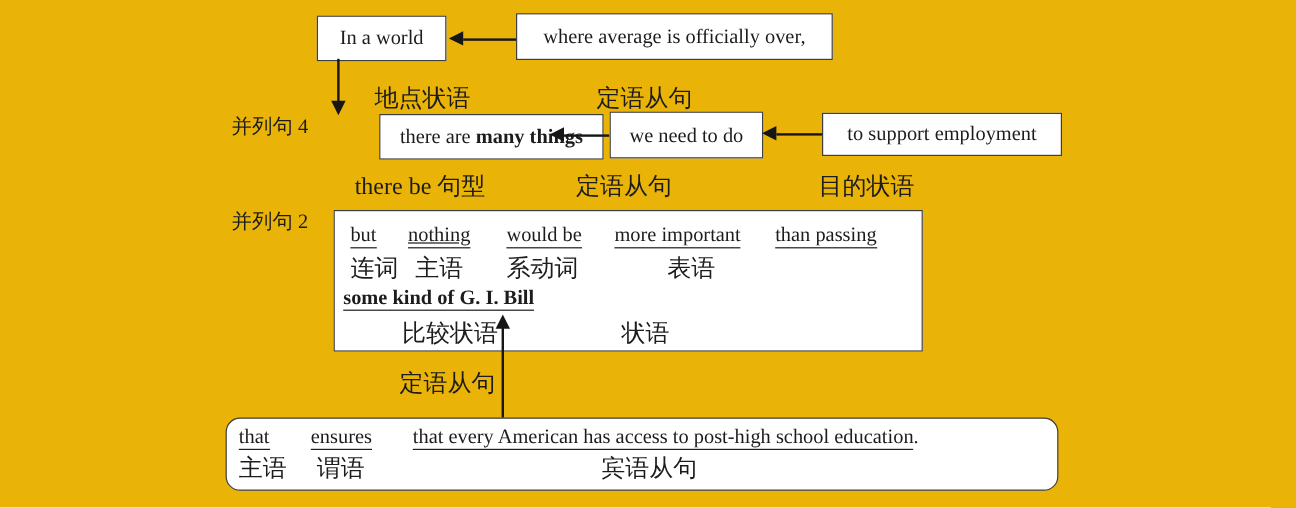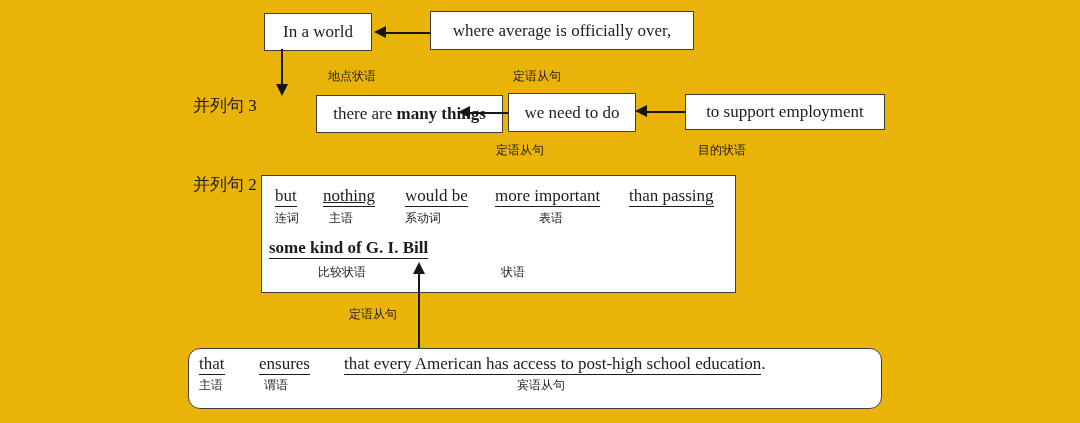--- a/index.html
+++ b/index.html
@@ -6,21 +6,21 @@
   .canvas {
     position:relative; width:1080px; height:423px; background:#eab308;
     font-family:"Liberation Serif", serif; color:#1c1c1c; overflow:hidden;
   }
   .box {
     position:absolute; border:1.5px solid #3f3f3f; background:#ffffff;
     display:flex; align-items:center; justify-content:center;
     font-size:17px; white-space:nowrap;
   }
   .cn {
-    position:absolute; font-size:12px; text-align:center; white-space:nowrap;
+    position:absolute; font-size:20px; text-align:center; white-space:nowrap;
   }
   .side {
     position:absolute; font-size:17px; white-space:nowrap;
   }
   .w { position:absolute; font-size:17px; white-space:nowrap; }
   .u { border-bottom:1.5px solid #1c1c1c; padding-bottom:1px; }
   .b { font-weight:bold; }
   .hline { position:absolute; height:2px; background:#161616; }
   .vline { position:absolute; width:2px; background:#161616; }
   .tri { position:absolute; width:0; height:0; }
@@ -47,21 +47,21 @@
   </div>
 
   <div>
     <div class="vline" style="left:281px; top:49px; height:38px;"></div>
     <div class="tri tri-down" style="left:276px; top:84px;"></div>
   </div>
 
   <div class="cn" style="left:310px; top:68px; width:84px;">地点状语</div>
   <div class="cn" style="left:495px; top:68px; width:84px;">定语从句</div>
 
-  <div class="side" style="left:193px; top:94px;">并列句 3</div>
+  <div class="side" style="left:193px; top:94px;">并列句 4</div>
 
   <div class="box" style="left:272px; top:95px; width:185px; height:36px;margin-left:44px;">
     <span><span>there are </span><b>many things</b></span>
   </div>
 
   <div>
     <div class="hline" style="left:470px; top:112px; width:38px;"></div>
     <div class="tri tri-left" style="left:458px; top:106px;"></div>
   </div>
 
@@ -71,26 +71,27 @@
 
   <div>
     <div class="hline" style="left:647px; top:111px; width:38px;"></div>
     <div class="tri tri-left" style="left:635px; top:105px;"></div>
   </div>
 
   <div class="box" style="left:685px; top:94px; width:198px; height:34px;">
     <span>to support employment</span>
   </div>
 
+  <div class="cn" style="left:295px; top:142px; width:110px;">there be 句型</div>
   <div class="cn" style="left:478px; top:142px; width:84px;">定语从句</div>
   <div class="cn" style="left:680px; top:142px; width:84px;">目的状语</div>
 
   <div class="side" style="left:193px; top:173px;">并列句 2</div>
 
-  <div class="box" style="left:261px; top:175px; width:473px; height:116px; display:block;">
+  <div class="box" style="left:278px; top:175px; width:473px; height:116px; display:block;padding-left:16px;">
 
     <span class="w" style="left:13px;  top:10px;"><span class="u">but</span></span>
     <span class="w" style="left:61px;  top:10px;text-decoration:underline;"><span class="u">nothing</span></span>
     <span class="w" style="left:143px; top:10px;"><span class="u">would be</span></span>
     <span class="w" style="left:233px; top:10px;"><span class="u">more important</span></span>
     <span class="w" style="left:367px; top:10px;"><span class="u">than passing</span></span>
 
     <span class="cn" style="left:13px;  top:34px;">连词</span>
     <span class="cn" style="left:67px;  top:34px;">主语</span>
     <span class="cn" style="left:143px; top:34px;">系动词</span>

